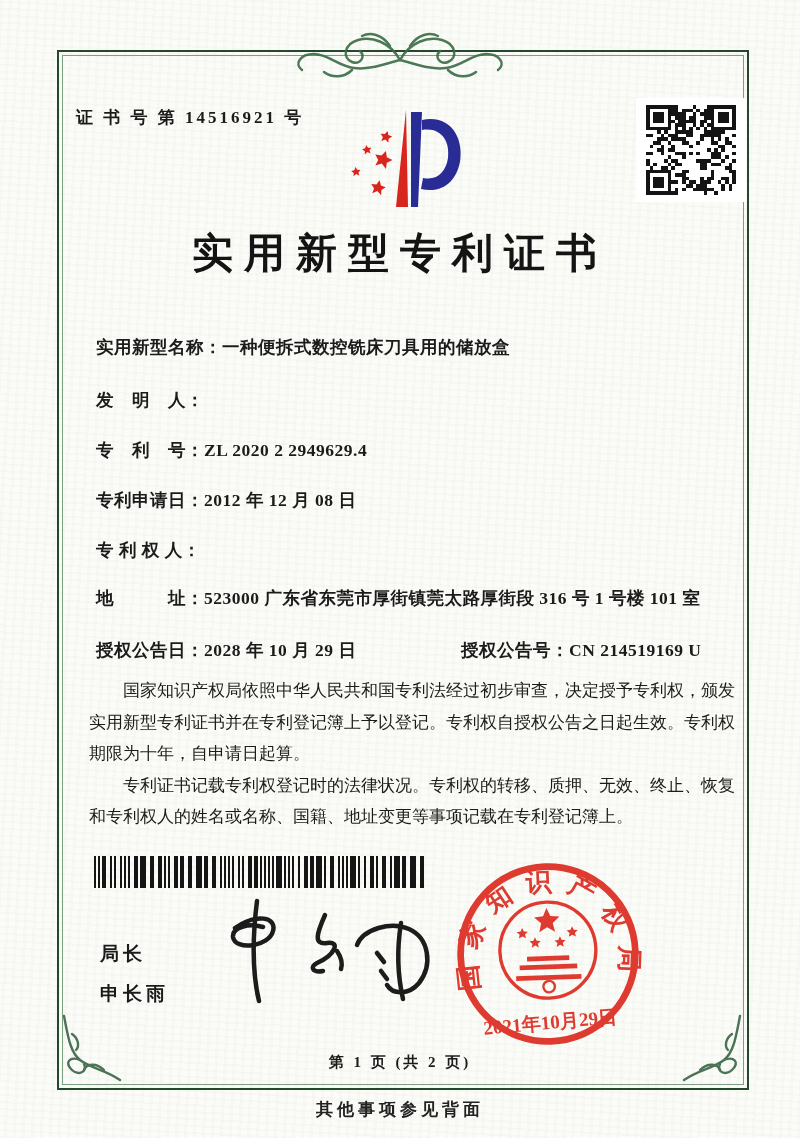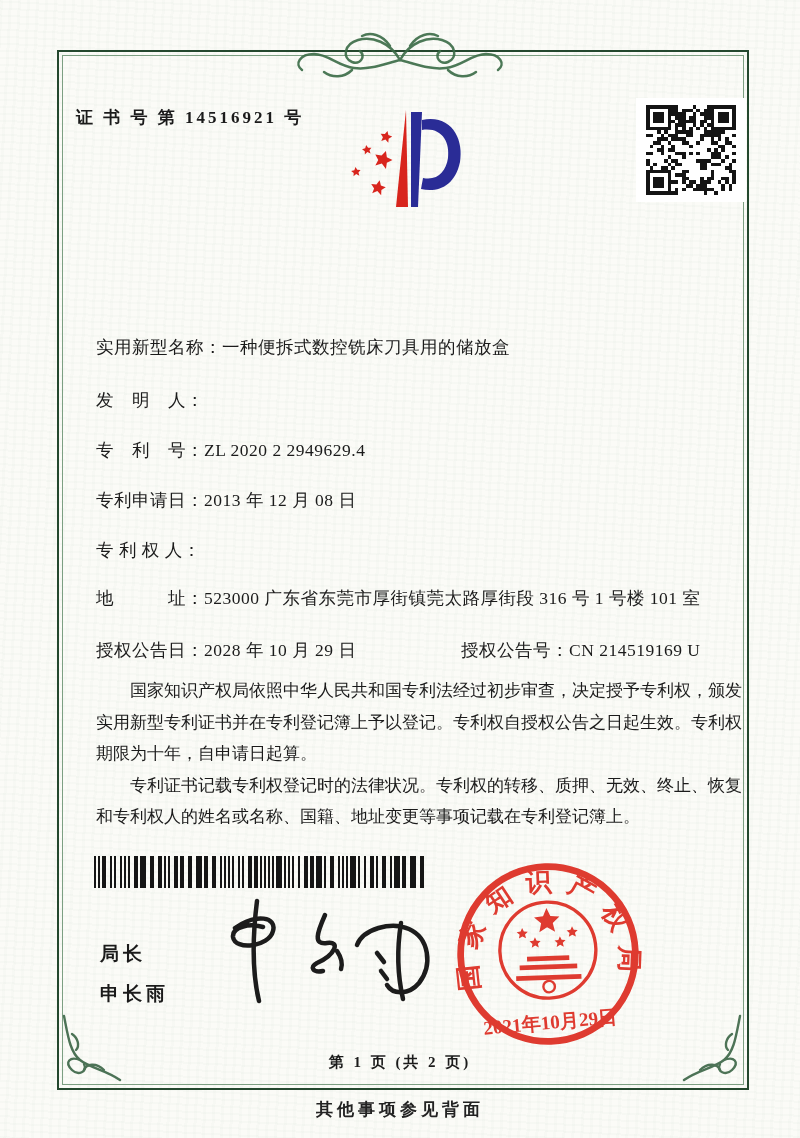--- a/index.html
+++ b/index.html
@@ -14,27 +14,27 @@
   .frame{position:absolute;left:57px;top:50px;width:688px;height:1036px;
     border:2px solid #24482e;}
   .frame-inner{position:absolute;left:3px;top:3px;right:3px;bottom:3px;border:1px solid #7c9f82;}
   .cert-no{position:absolute;left:76px;top:106px;font-size:17px;font-weight:700;letter-spacing:3px;}
   .logo{position:absolute;left:334px;top:92px;width:136px;height:126px;}
   .qr{position:absolute;left:636px;top:98px;width:110px;height:104px;background:#fff;}
   .qr svg{width:100%;height:100%;shape-rendering:crispEdges;}
   .title{position:absolute;left:0;top:226px;width:100%;text-align:center;
     font-size:41px;font-weight:700;letter-spacing:11px;color:#141414;}
   .field-row{position:absolute;left:96px;width:648px;display:flex;
-    font-size:17.5px;font-weight:400;line-height:27px;letter-spacing:.5px;}
+    font-size:17.5px;font-weight:700;line-height:27px;letter-spacing:.5px;}
   .field-row .lbl{white-space:pre;flex:none;}
   .field-row .val{flex:1;}
   .row-1{top:334px}.row-2{top:387px}.row-3{top:437px}.row-4{top:487px}
   .row-5{top:537px}.row-6{top:585px}.row-7{top:637px}
   .grant-no{position:absolute;left:365px;top:0;display:flex;white-space:pre;}
-  .paras{position:absolute;left:96px;top:675px;width:646px;}
+  .paras{position:absolute;left:89px;top:675px;width:646px;}
   .paras p{margin:0;font-size:17px;line-height:31.5px;text-indent:2em;
     text-align:justify;font-weight:500;}
   .barcode{position:absolute;left:94px;top:856px;width:332px;height:32px;
     display:flex;align-items:stretch;overflow:hidden;}
   .director{position:absolute;left:100px;top:934px;font-size:19px;font-weight:600;
     line-height:40px;letter-spacing:4px;}
   .signature{position:absolute;left:205px;top:893px;width:235px;height:115px;}
   .seal{position:absolute;left:452px;top:858px;width:192px;height:192px;
     transform:rotate(-2deg);opacity:.93;}
   .page-num{position:absolute;left:0;top:1053px;width:100%;text-align:center;
@@ -313,35 +313,36 @@
         <rect x="2" y="2" width="3" height="3"></rect>
         <rect x="18" y="0" width="7" height="7"></rect>
         <rect x="19" y="1" width="5" height="5" fill="#fff"></rect>
         <rect x="20" y="2" width="3" height="3"></rect>
         <rect x="0" y="18" width="7" height="7"></rect>
         <rect x="1" y="19" width="5" height="5" fill="#fff"></rect>
         <rect x="2" y="20" width="3" height="3"></rect>
       </svg>
   </div>
 
+  <div class="title">实用新型专利证书</div>
 
   <div class="field-row row-1">
     <span class="lbl">实用新型名称：</span>
     <span class="val">一种便拆式数控铣床刀具用的储放盒</span>
   </div>
   <div class="field-row row-2">
     <span class="lbl">发　明　人：</span>
   </div>
   <div class="field-row row-3">
     <span class="lbl">专　利　号：</span>
     <span class="val">ZL 2020 2 2949629.4</span>
   </div>
   <div class="field-row row-4">
     <span class="lbl">专利申请日：</span>
-    <span class="val">2013 年 12 月 08 日</span>
+    <span class="val">2012 年 12 月 08 日</span>
   </div>
   <div class="field-row row-5">
     <span class="lbl">专 利 权 人：</span>
   </div>
   <div class="field-row row-6">
     <span class="lbl">地　　　址：</span>
     <span class="val">523000 广东省东莞市厚街镇莞太路厚街段 316 号 1 号楼 101 室</span>
   </div>
   <div class="field-row row-7">
     <span class="lbl">授权公告日：</span>

